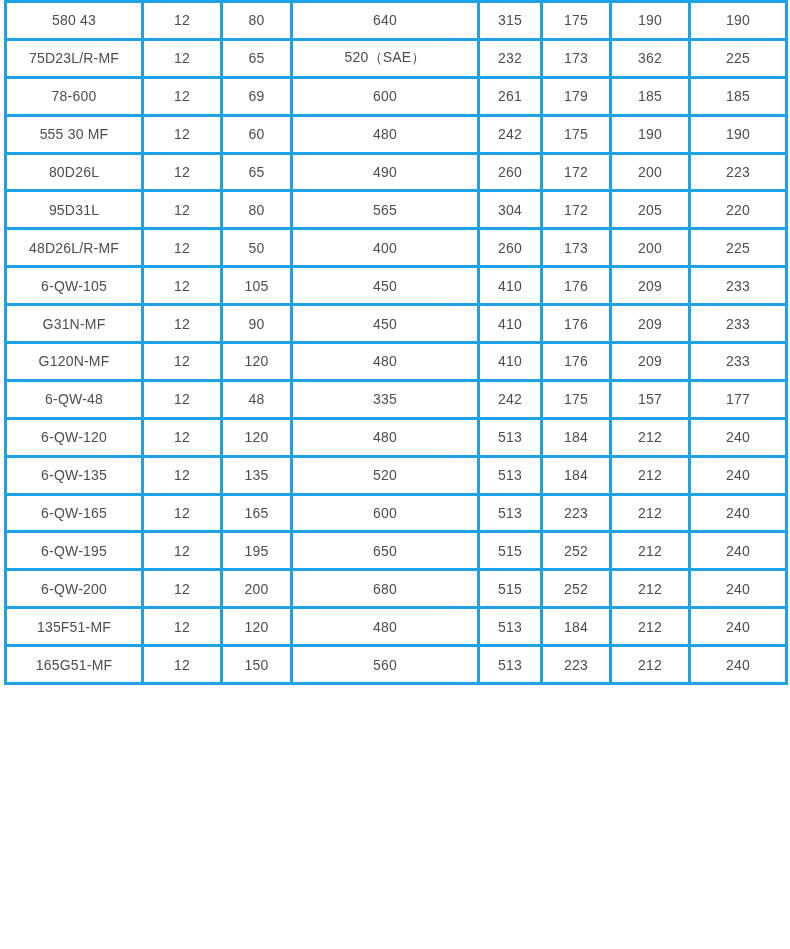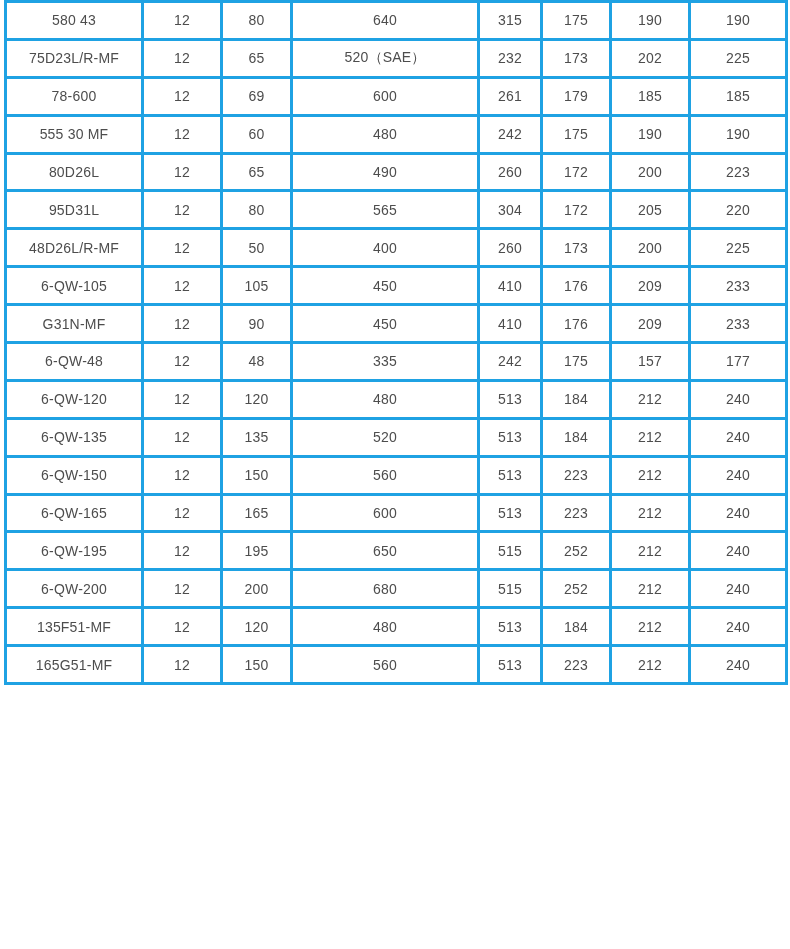--- a/index.html
+++ b/index.html
@@ -80,21 +80,21 @@
           <td>190</td>
           <td>190</td>
         </tr>
         <tr>
           <td>75D23L/R-MF</td>
           <td>12</td>
           <td>65</td>
           <td>520（SAE）</td>
           <td>232</td>
           <td>173</td>
-          <td>202</td>
+          <td>362</td>
           <td>225</td>
         </tr>
         <tr>
           <td>78-600</td>
           <td>12</td>
           <td>69</td>
           <td>600</td>
           <td>261</td>
           <td>179</td>
           <td>185</td>
@@ -154,20 +154,30 @@
           <td>G31N-MF</td>
           <td>12</td>
           <td>90</td>
           <td>450</td>
           <td>410</td>
           <td>176</td>
           <td>209</td>
           <td>233</td>
         </tr>
         <tr>
+          <td>G120N-MF</td>
+          <td>12</td>
+          <td>120</td>
+          <td>480</td>
+          <td>410</td>
+          <td>176</td>
+          <td>209</td>
+          <td>233</td>
+        </tr>
+        <tr>
           <td>6-QW-48</td>
           <td>12</td>
           <td>48</td>
           <td>335</td>
           <td>242</td>
           <td>175</td>
           <td>157</td>
           <td>177</td>
         </tr>
         <tr>
@@ -184,30 +194,20 @@
           <td>6-QW-135</td>
           <td>12</td>
           <td>135</td>
           <td>520</td>
           <td>513</td>
           <td>184</td>
           <td>212</td>
           <td>240</td>
         </tr>
         <tr>
-          <td>6-QW-150</td>
-          <td>12</td>
-          <td>150</td>
-          <td>560</td>
-          <td>513</td>
-          <td>223</td>
-          <td>212</td>
-          <td>240</td>
-        </tr>
-        <tr>
           <td>6-QW-165</td>
           <td>12</td>
           <td>165</td>
           <td>600</td>
           <td>513</td>
           <td>223</td>
           <td>212</td>
           <td>240</td>
         </tr>
         <tr>

